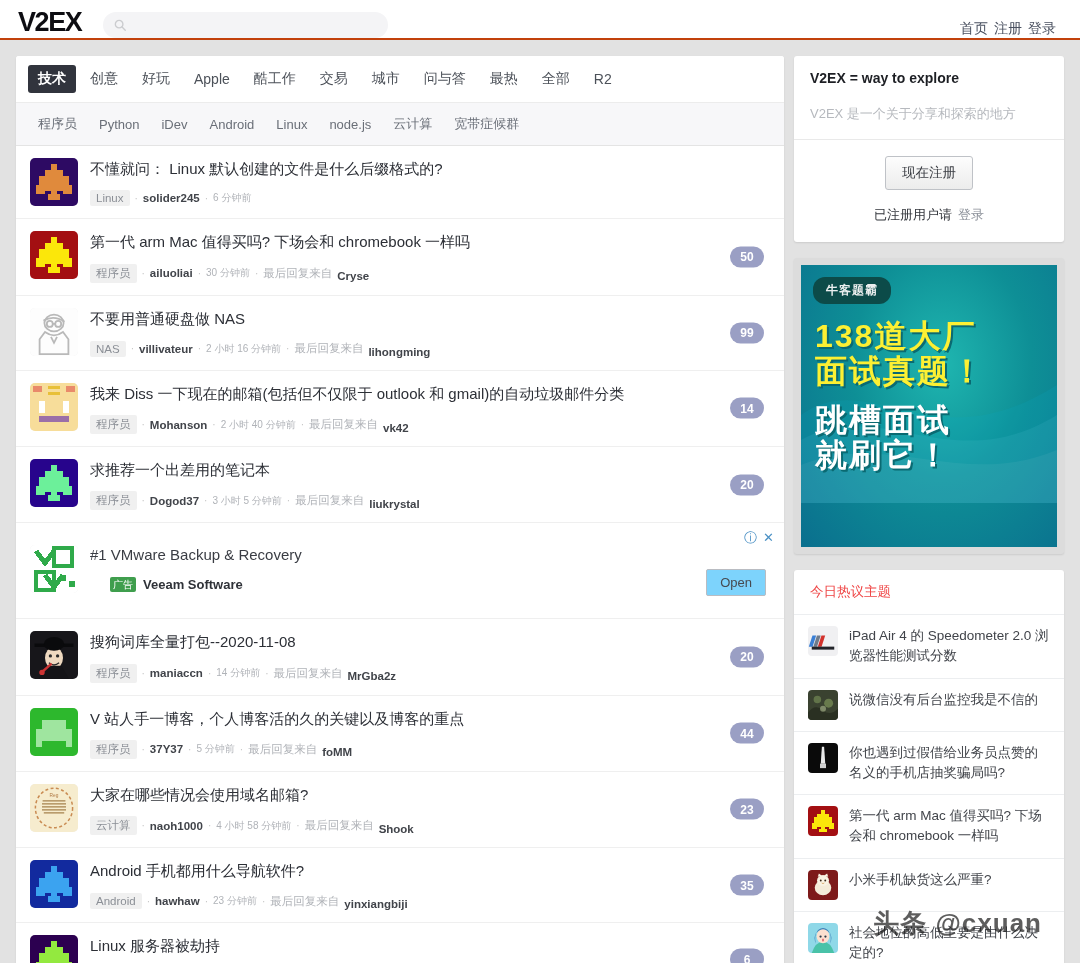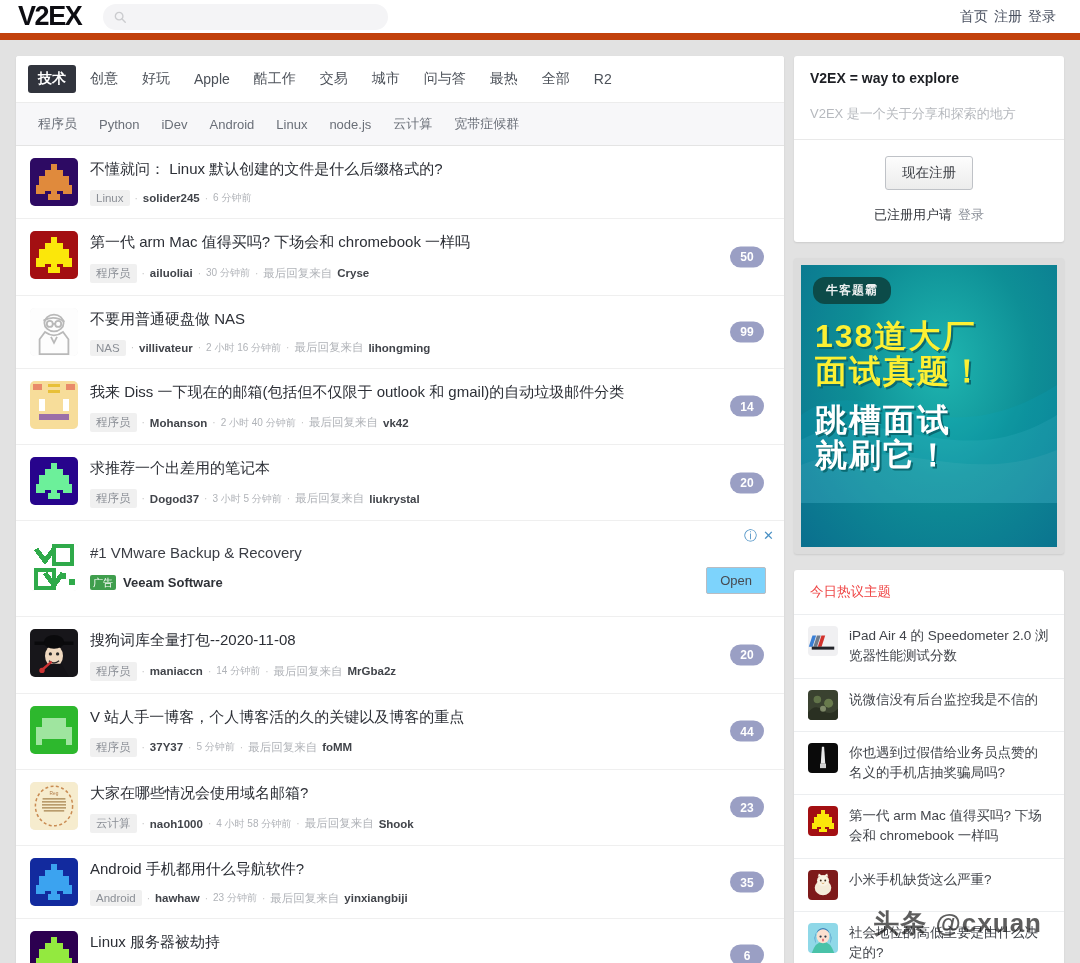--- a/index.html
+++ b/index.html
@@ -6,23 +6,23 @@
   html, body {
     width: 1080px; height: 963px;
     background: #e2e2e2;
     font-family: "Liberation Sans", "DejaVu Sans", sans-serif;
     overflow: hidden;
   }
 
   
   .topbar {
     height: 40px; background: #fff;
-    display: flex; align-items: center;
+    display: flex; align-items: flex-end;
     padding: 0 24px 0 18px;
-    border-bottom: 7px solid #c2410c;
+    border-bottom: 2px solid #c2410c;
   }
   .logo {
     font-size: 27px; font-weight: 900; letter-spacing: -1.4px;
     color: #0d0d12; font-family: "Liberation Sans", sans-serif;
   }
   .searchwrap {
     margin-left: 22px; width: 285px; height: 26px;
     background: #f4f4f6; border-radius: 13px;
     display: flex; align-items: center; padding: 0 10px;
   }
@@ -93,21 +93,21 @@
   }
   .meta { display: flex; align-items: center; flex-wrap: wrap; gap: 5px; font-size: 11.5px; }
   .node {
     background: #f0f0f0; color: #8b8f96; border-radius: 2px;
     padding: 2px 6px; font-size: 11.5px;
   }
   .dot { color: #c4c4c4; font-size: 10px; }
   .author { color: #41444a; font-weight: 700; font-size: 11.5px; }
   .time { color: #b0b3b8; font-size: 10px; }
   .replytxt { color: #b0b3b8; font-size: 11.5px; }
-  .lastreply { color: #41444a; font-weight: 700; font-size: 11.5px; }
+  .lastreply { color: #41444a; font-weight: 700; font-size: 11.5px; margin-top: 6px; }
   .count {
     position: absolute; right: 20px; top: 50%; transform: translateY(-50%);
     background: #9a9fc4; color: #fff; font-size: 12px; font-weight: 700;
     border-radius: 11px; min-width: 34px; height: 21px;
     display: flex; align-items: center; justify-content: center;
     padding: 0 9px;
   }
 
   
   .adrow {
@@ -115,21 +115,21 @@
     padding: 14px 14px 18px 14px;
     border-bottom: 1px solid #efefef; background: #fff;
     position: relative; min-height: 96px;
   }
   .ad-icons {
     position: absolute; right: 10px; top: 8px;
     display: flex; align-items: center; gap: 6px;
   }
   .ad-i, .ad-x { font-size: 13px; color: #4a90c4; cursor: pointer; line-height: 1; }
   .ad-title { font-size: 15px; color: #3a3d44; margin-bottom: 14px; }
-  .ad-brandline { display: flex; align-items: center; gap: 7px; }
+  .ad-brandline { display: flex; align-items: center; gap: 7px; margin-left: 20px; }
   .ad-badge {
     background: #3f9e4d; color: #fff; font-size: 10px;
     padding: 1px 3px; border-radius: 2px; line-height: 1.3;
   }
   .ad-brand { font-size: 13px; font-weight: 700; color: #2f3238; }
   .ad-open {
     position: absolute; right: 18px; bottom: 22px;
     border: 1px solid #b9bcc2; background: #7dd3fc;
     font-size: 13px; color: #474a50; padding: 5px 13px;
     border-radius: 2px; cursor: pointer;

